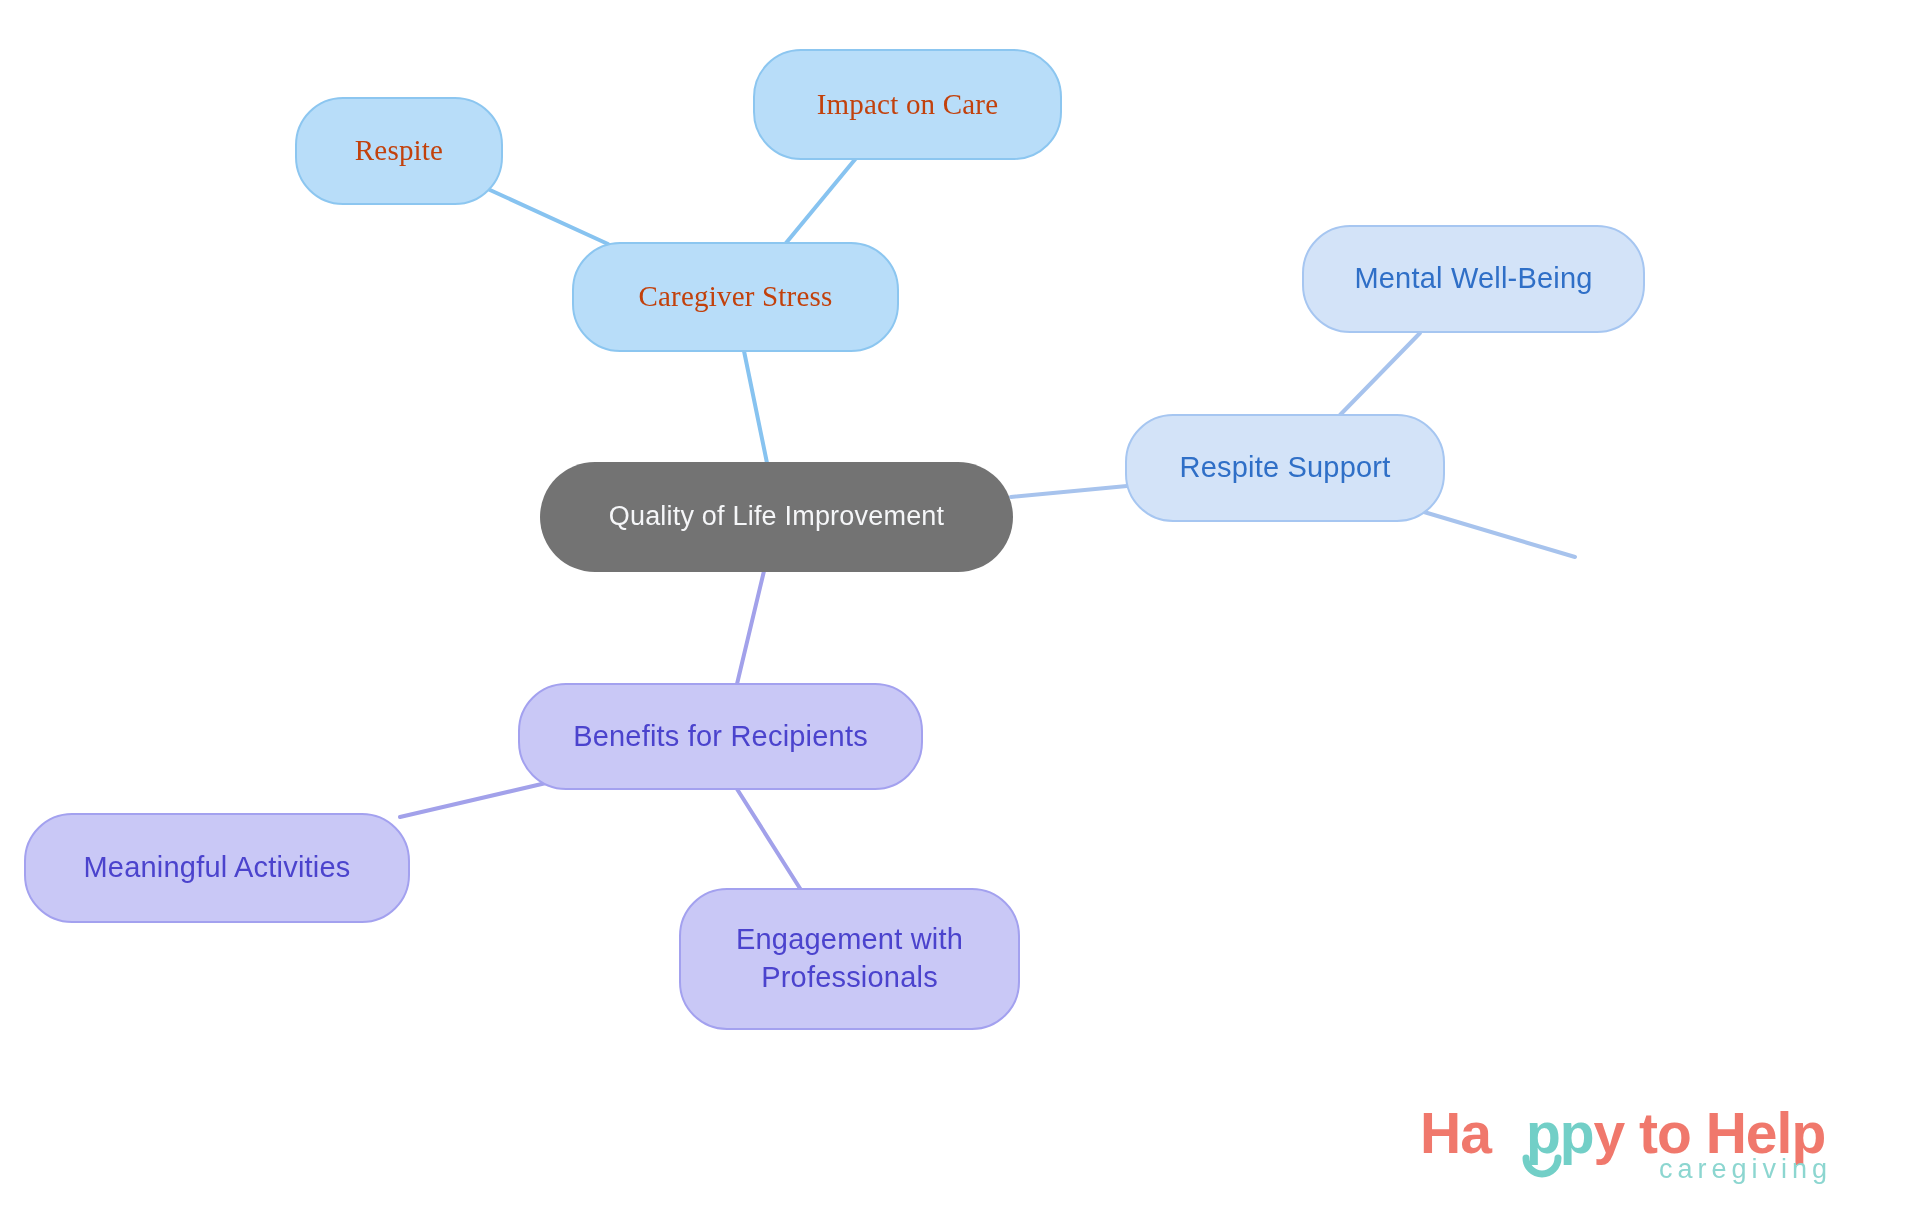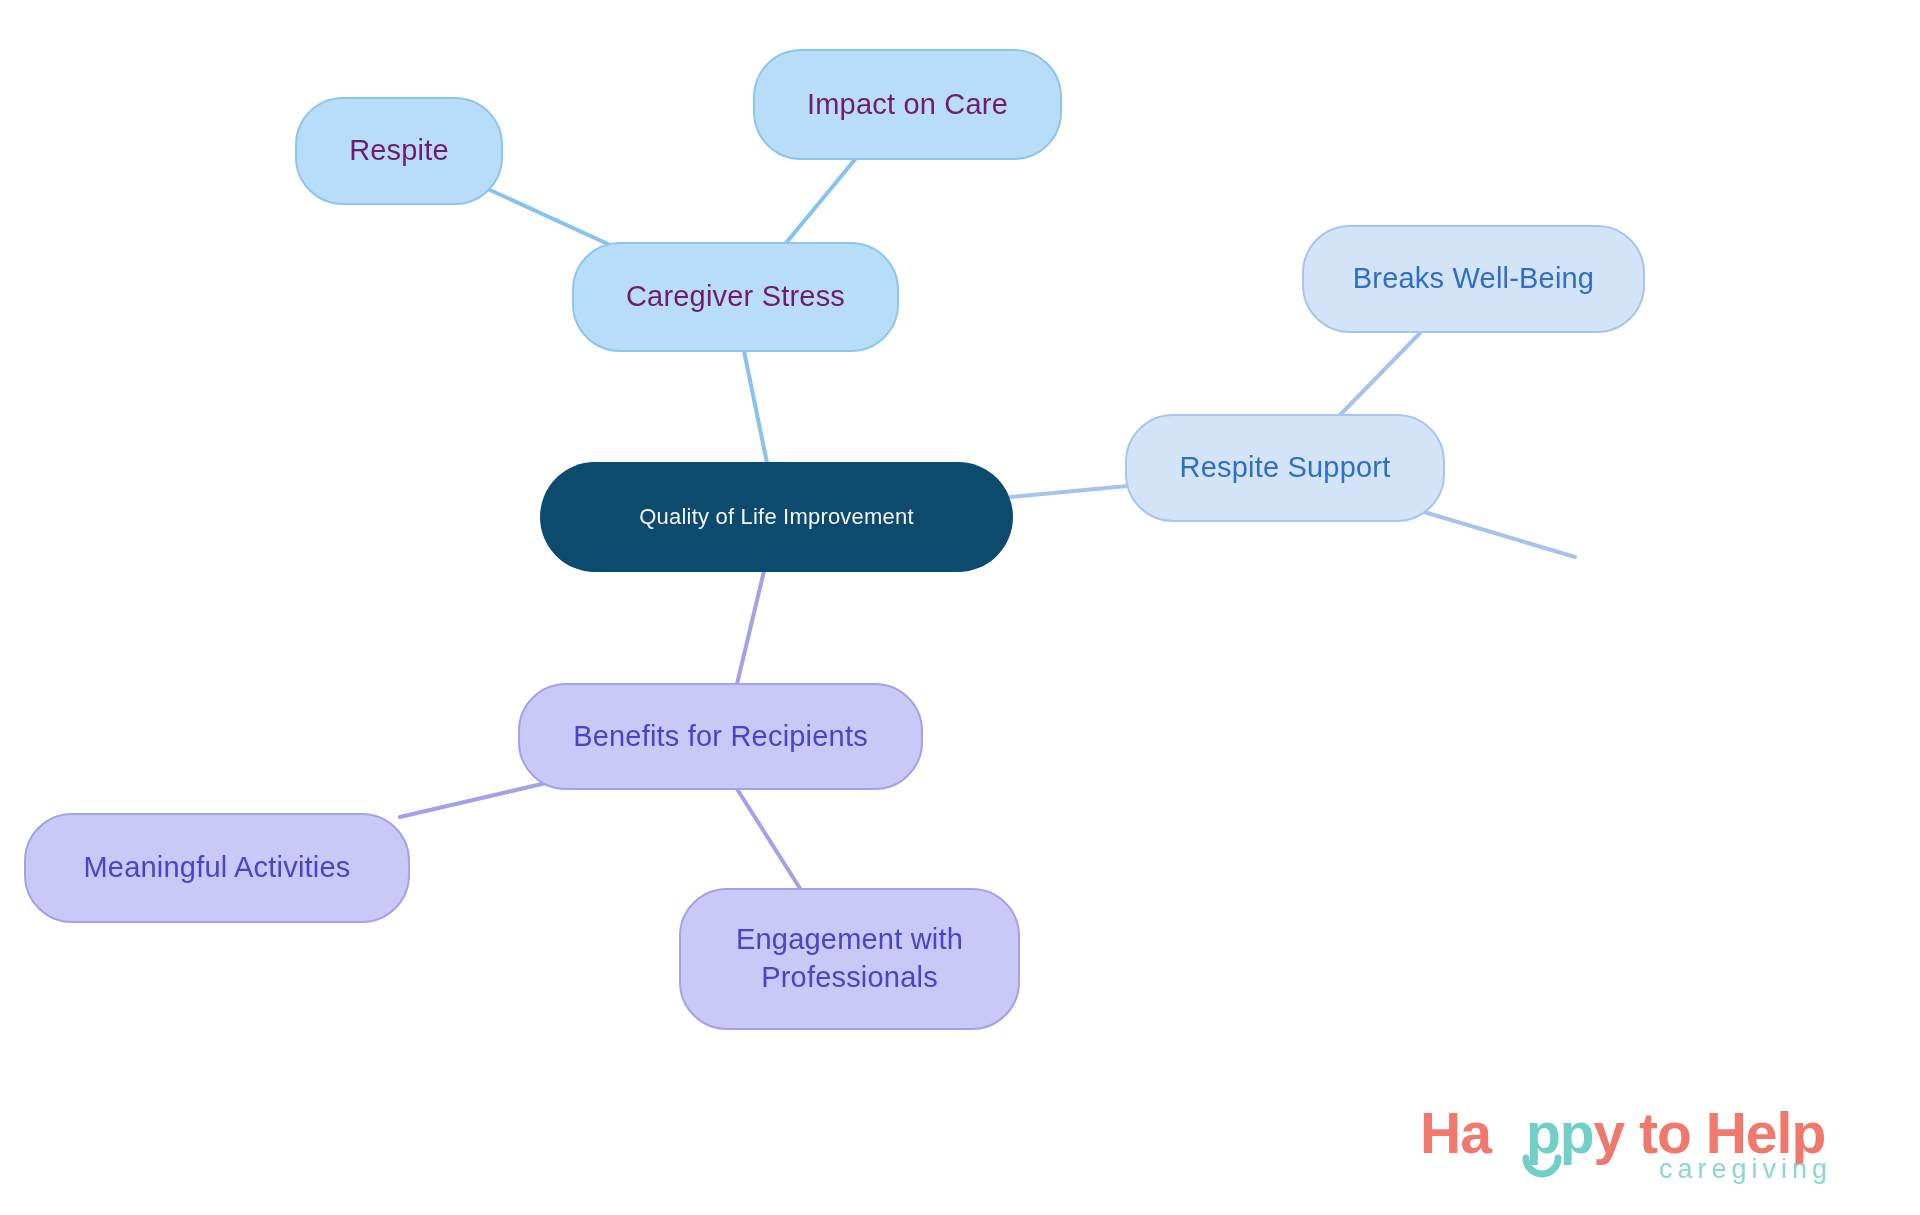--- a/index.html
+++ b/index.html
@@ -21,29 +21,29 @@
     display: flex;
     align-items: center;
     justify-content: center;
     text-align: center;
     border-radius: 48px;
     font-size: 29px;
     letter-spacing: 0.2px;
     line-height: 1.3;
     box-sizing: border-box;
   }
-  .node.blue { background: #b8ddf9; border: 2.5px solid #8cc6f0; color: #701a75; }
+  .node.blue { background: #b8ddf9; border: 2.5px solid #8cc6f0; color: #c2410c; font-family: Liberation Serif, serif; }
   .node.peri { background: #d3e3f8; border: 2.5px solid #a6c6f1; color: #2f6fc7; }
   .node.lav  { background: #c9c8f6; border: 2.5px solid #a3a1ef; color: #4b43cd; }
   .node.central {
-    background: #0c4a6e;
+    background: #737373;
     color: #f5f6f8;
     border: none;
     border-radius: 55px;
-    font-size: 22px;
+    font-size: 27px;
     text-align: center;
   }
 
   #node-central    { left: 540px;  top: 462px; width: 473px; height: 110px; }
   #node-caregiver  { left: 572px;  top: 242px; width: 327px; height: 110px; }
   #node-burnout    { left: 295px;  top: 97px;  width: 208px; height: 108px; }
   #node-impact     { left: 753px;  top: 49px;  width: 309px; height: 111px; }
   #node-respite    { left: 1125px; top: 414px; width: 320px; height: 108px; }
   #node-mental     { left: 1302px; top: 225px; width: 343px; height: 108px; }
   #node-necessary  { left: 1552px; top: 552px; width: 345px; height: 108px; }
@@ -113,21 +113,21 @@
     <span>Respite</span>
   </div>
   <div class="node blue" id="node-impact">
     <span>Impact on Care</span>
   </div>
 
   <div class="node peri" id="node-respite">
     <span>Respite Support</span>
   </div>
   <div class="node peri" id="node-mental">
-    <span>Breaks Well-Being</span>
+    <span>Mental Well-Being</span>
   </div>
 
   <div class="node lav" id="node-benefits">
     <span>Benefits for Recipients</span>
   </div>
   <div class="node lav" id="node-meaningful">
     <span>Meaningful Activities</span>
   </div>
   <div class="node lav" id="node-engagement">
     <span>Engagement with Professionals</span>

